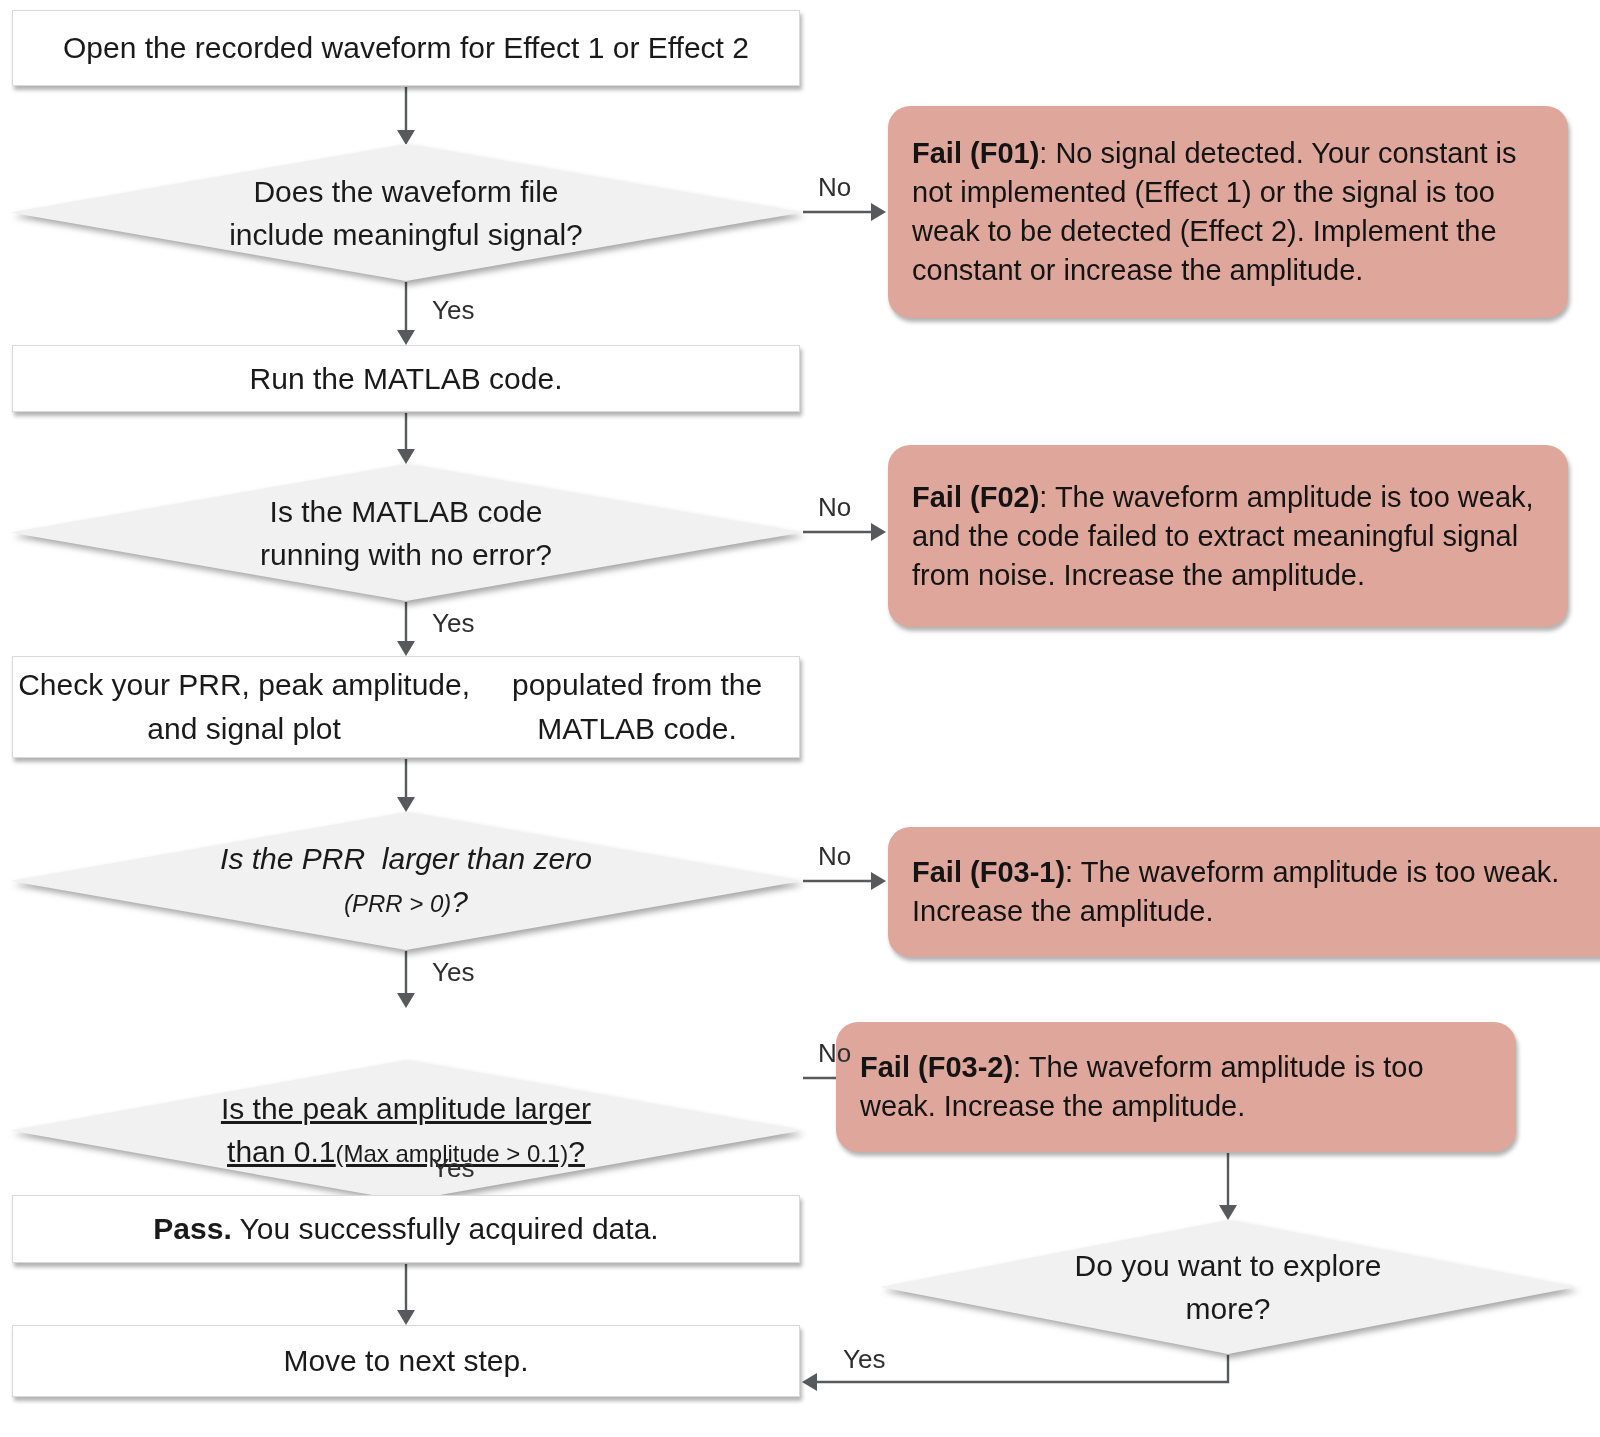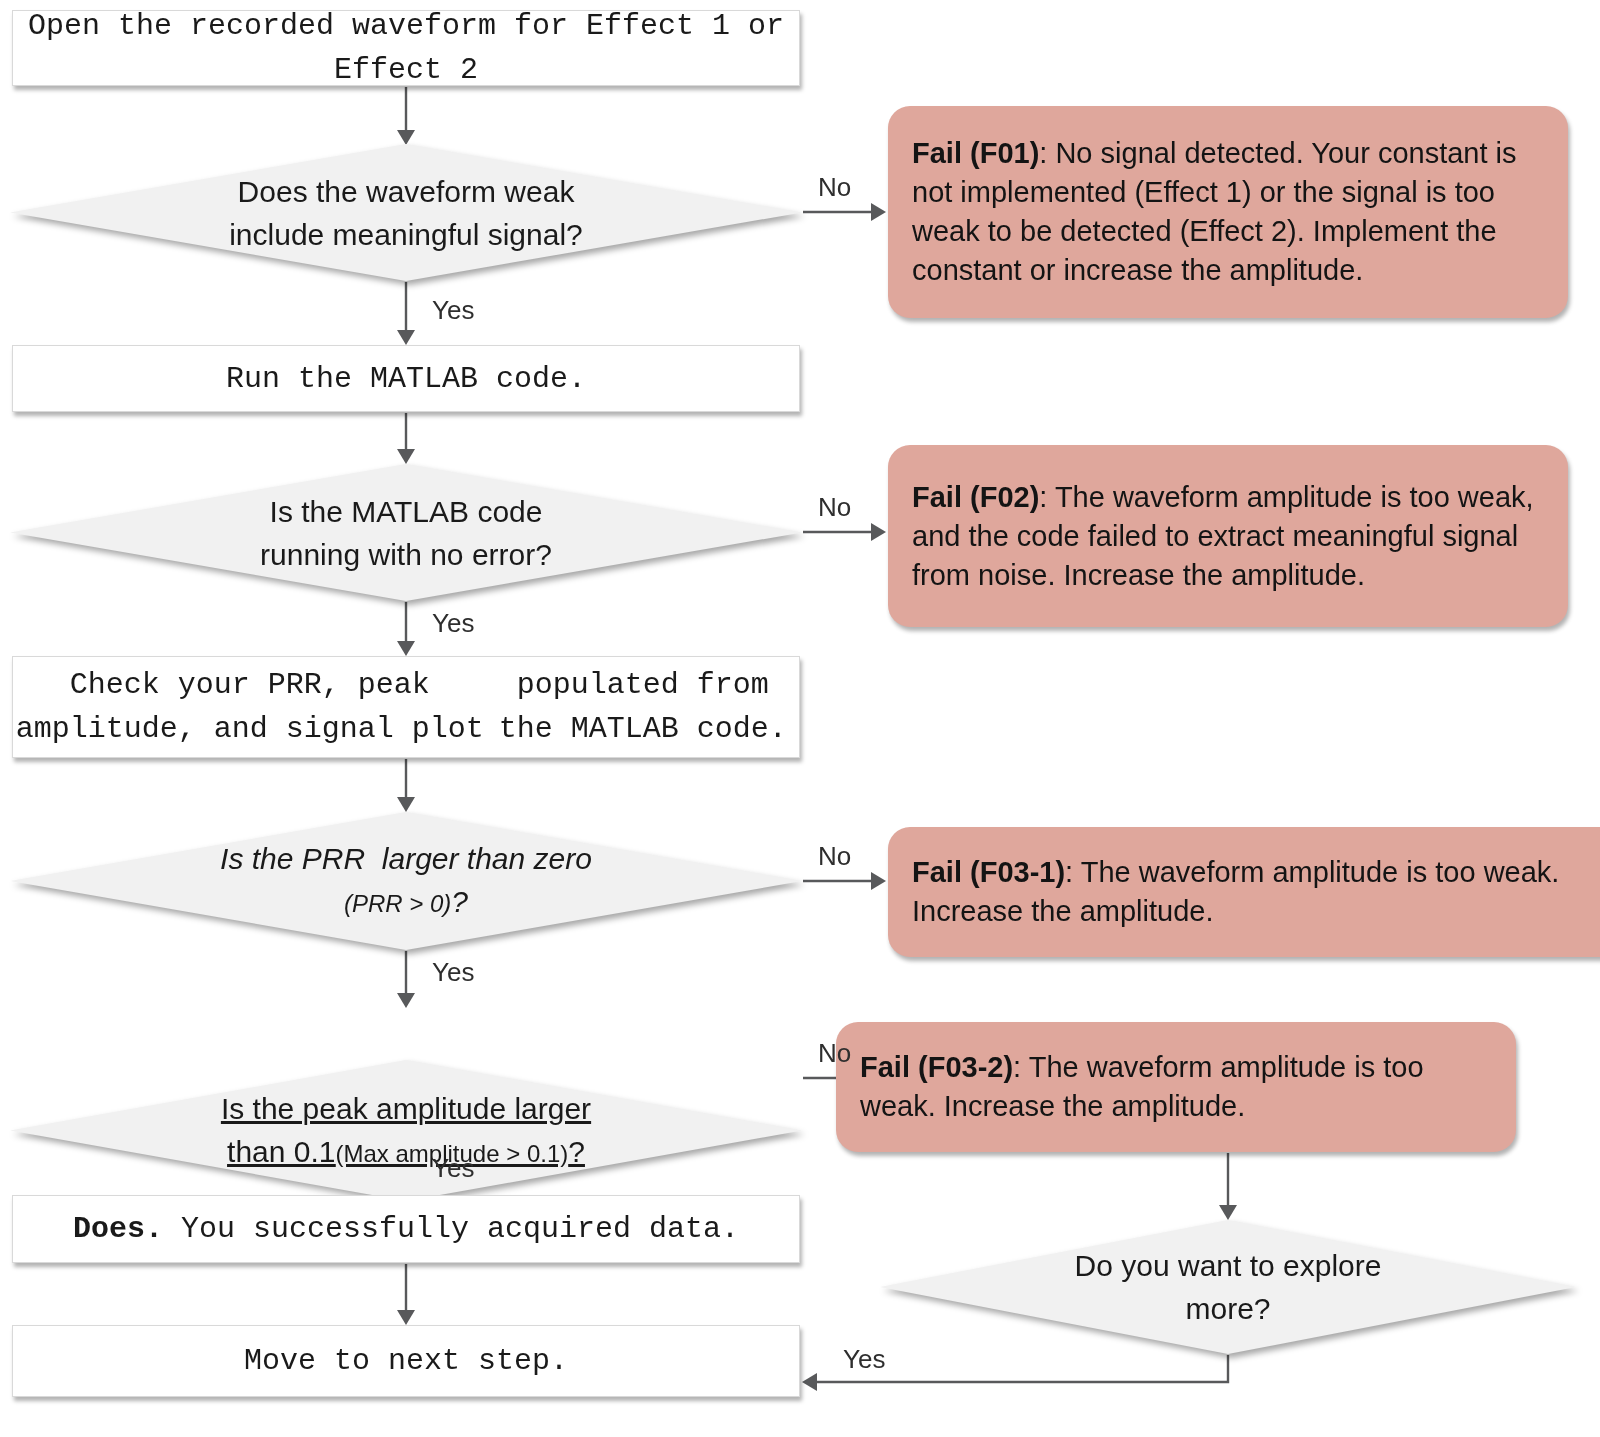--- a/index.html
+++ b/index.html
@@ -13,21 +13,21 @@
   }
   html,body{margin:0;padding:0;background:#ffffff;}
   body{font-family:"Liberation Sans", sans-serif;color:var(--text);}
   .canvas{position:relative;width:1600px;height:1437px;background:#ffffff;overflow:hidden;}
 
   .box{
     position:absolute;box-sizing:border-box;
     background:var(--box-fill);border:1px solid var(--box-border);
     box-shadow:2px 4px 4px rgba(0,0,0,0.30);
     display:flex;align-items:center;justify-content:center;
-    text-align:center;font-size:30px;line-height:44px;color:var(--text);font-family:Liberation Mono, monospace;
+    text-align:center;font-size:30px;line-height:44px;color:var(--text);
   }
   .fail{
     position:absolute;box-sizing:border-box;
     background:var(--fail-fill);
     box-shadow:2px 4px 4px rgba(0,0,0,0.30);
     display:flex;align-items:center;
     font-size:29px;line-height:39px;color:#141414;
     padding:0 24px;text-align:left;border-radius:22px;
   }
   .dwrap{position:absolute;filter:drop-shadow(3px 4px 3px rgba(0,0,0,0.35));}
@@ -109,21 +109,21 @@
         <polygon points="817,1373 817,1391 802,1382"></polygon>
     </g>
   </svg>
 
   <div class="box" style="left:12px;top:10px;width:788px;height:76px;">
     <span>Open the recorded waveform for Effect 1 or Effect 2</span>
   </div>
 
   <div class="dwrap" style="left:10px;top:144px;width:792px;height:137px;">
     <div class="diamond">
-      <span class="d-line">Does the waveform weak</span>
+      <span class="d-line">Does the waveform file</span>
       <span class="d-line">include meaningful signal?</span>
     </div>
   </div>
 
   <div class="box" style="left:12px;top:345px;width:788px;height:67px;">
     <span>Run the MATLAB code.</span>
   </div>
 
   <div class="dwrap" style="left:10px;top:464px;width:792px;height:137px;">
     <div class="diamond">
@@ -145,21 +145,21 @@
   </div>
 
   <div class="dwrap" style="left:10px;top:1060px;width:792px;height:141px;text-decoration:underline;">
     <div class="diamond">
       <span class="d-line">Is the peak amplitude larger</span>
       <span class="d-line"><span>than 0.1</span><span class="small">(Max amplitude &gt; 0.1)</span><span>?</span></span>
     </div>
   </div>
 
   <div class="box" style="left:12px;top:1195px;width:788px;height:68px;">
-    <span><b>Does.</b><span> You successfully acquired data.</span></span>
+    <span><b>Pass.</b><span> You successfully acquired data.</span></span>
   </div>
 
   <div class="box" style="left:12px;top:1325px;width:788px;height:72px;">
     <span>Move to next step.</span>
   </div>
 
   <div class="fail" style="left:888px;top:106px;width:680px;height:212px;">
     <span><b>Fail (F01)</b><span>: No signal detected. Your constant is not implemented (Effect 1) or the signal is too weak to be detected (Effect 2). Implement the constant or increase the amplitude.</span></span>
   </div>
 

